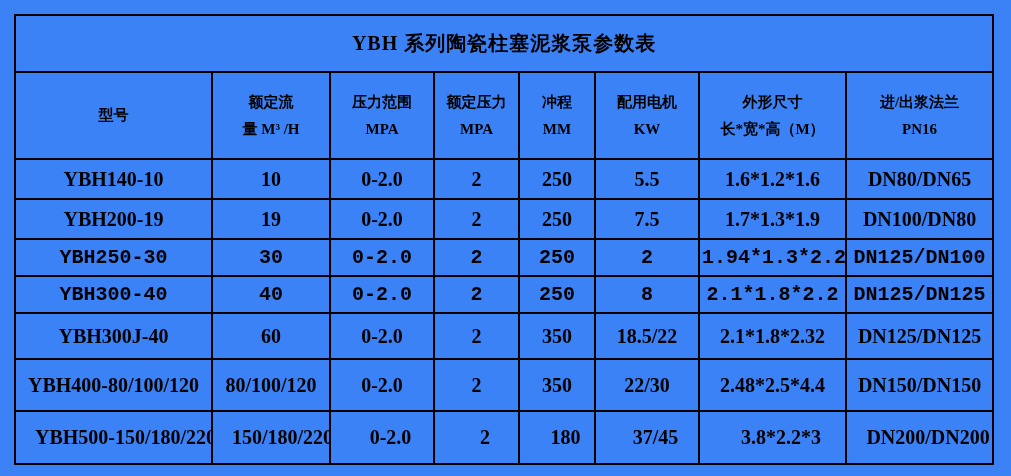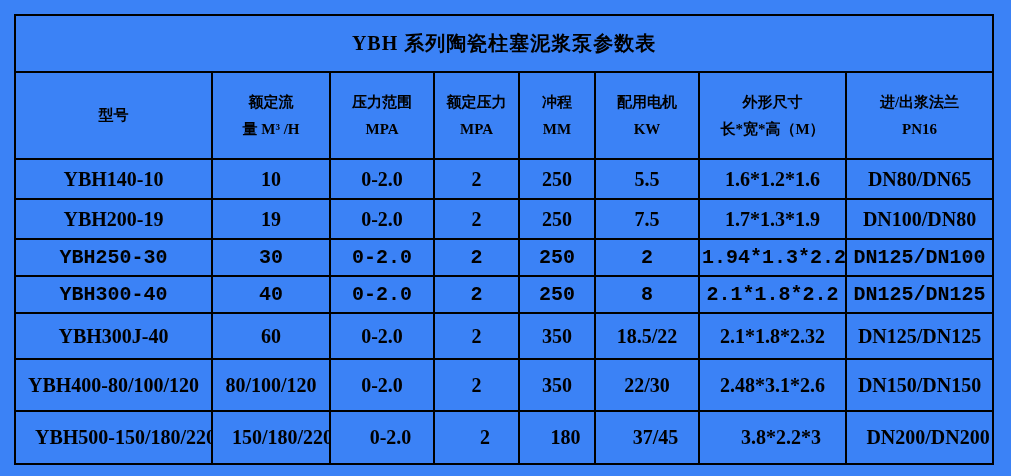--- a/index.html
+++ b/index.html
@@ -160,21 +160,21 @@
         <td>2.1*1.8*2.32</td>
         <td>DN125/DN125</td>
       </tr>
       <tr class="r5">
         <td>YBH400-80/100/120</td>
         <td>80/100/120</td>
         <td>0-2.0</td>
         <td>2</td>
         <td>350</td>
         <td>22/30</td>
-        <td>2.48*3.1*2.6</td>
+        <td>2.48*2.5*4.4</td>
         <td>DN150/DN150</td>
       </tr>
       <tr class="r6">
         <td>YBH500-150/180/220</td>
         <td>150/180/220</td>
         <td>0-2.0</td>
         <td>2</td>
         <td>180</td>
         <td>37/45</td>
         <td>3.8*2.2*3</td>

